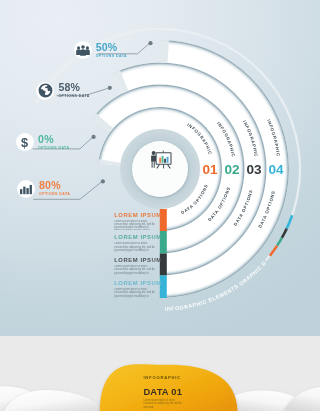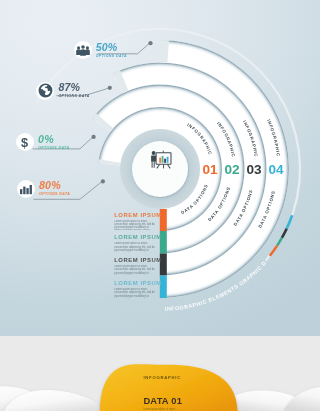--- a/index.html
+++ b/index.html
@@ -3,40 +3,40 @@
 <meta charset="utf-8">
 <style>
   html,body{margin:0;padding:0;background:#fff;}
   body{width:320px;height:411px;overflow:hidden;
        font-family:"Liberation Sans",sans-serif;-webkit-font-smoothing:antialiased;}
   #stage{position:relative;width:320px;height:411px;overflow:hidden;background:#eaeaea;}
   #preview{position:absolute;left:0;top:336px;width:320px;height:75px;overflow:hidden;background:#eaeaea;}
   #preview>svg{position:absolute;left:0;top:0;}
   #pvtext{position:absolute;left:143.4px;top:38.5px;width:42px;}
   .pvsmall{font-size:4.2px;font-weight:700;letter-spacing:0.75px;color:#6b5307;}
-  .pvbig{font-size:9.4px;font-weight:700;letter-spacing:0.2px;color:#3d3122;margin-top:16px;line-height:9px;}
+  .pvbig{font-size:9.4px;font-weight:700;letter-spacing:0.2px;color:#3d3122;margin-top:7px;line-height:9px;}
   .pvbody{font-size:2.6px;line-height:3.5px;color:#8c6d12;margin-top:3.4px;}
   #hero{position:absolute;left:0;top:0;width:320px;height:336px;overflow:hidden;}
   #herobg{position:absolute;inset:0;
     background:
       radial-gradient(125% 105% at 18% 6%, #e9eff4 0%, #e2eaf0 28%, #d4e0e7 58%, #c3d5dd 82%, #bed1da 100%);
   }
   svg{display:block;overflow:visible;}
   #wheel{position:absolute;left:0;top:0;}
   .rib{stroke:none;}
   .riblab{font-family:"Liberation Sans",sans-serif;font-size:4.3px;font-weight:700;fill:#3d4b53;letter-spacing:0.72px;}
   .rnum{font-family:"Liberation Sans",sans-serif;font-size:13.6px;font-weight:700;text-anchor:middle;}
   #leads{position:absolute;left:0;top:0;}
   .outcap{font-family:"Liberation Sans",sans-serif;font-size:5.4px;font-weight:700;fill:#ffffff;letter-spacing:0.5px;opacity:0.92;}
   .stat{position:absolute;display:flex;align-items:center;}
   .sdisc{width:18.2px;height:18.2px;border-radius:50%;background:
       radial-gradient(circle at 50% 40%, #ffffff 0%, #ffffff 62%, #f3f7f8 100%);
       display:flex;align-items:center;justify-content:center;flex:0 0 auto;}
   .sdisc svg{display:block;}
-  .stxt{margin-left:4px;font-style:italic;}
+  .stxt{margin-left:4px;}
   .sval{font-size:10.6px;font-weight:700;line-height:9px;letter-spacing:0.2px;}
   .slab{font-size:3.5px;font-weight:700;letter-spacing:0.45px;margin-top:2.2px;}
   .lblock{position:absolute;left:114.2px;width:41px;}
   .ltitle{font-size:5.9px;font-weight:700;letter-spacing:0.55px;line-height:6px;white-space:nowrap;}
   .lbody{font-size:2.65px;line-height:3.3px;color:#6e7f88;margin-top:2.0px;letter-spacing:0.03px;height:10px;overflow:hidden;}
 </style>
 </head>
 <body>
 
 <div id="stage">
@@ -218,21 +218,21 @@
 
     <div class="stat" style="left:36.2px;top:81.7px">
       <div class="sdisc">
         <svg viewBox="0 0 24 24" width="17" height="17">
             <g fill="#3f5563">
           <path d="M12 2.2A9.8 9.8 0 1 0 12 21.8 9.8 9.8 0 0 0 12 2.2zm0 2.0c1.0 0 2.0 0.2 2.8 0.6l-1.1 1.4-1.6 0.2-0.9 1.4 1.1 1.0 1.9-0.3 1.0 1.3-0.5 1.9 1.6 1.2 1.9-0.6 0.6 1.4c-0.9 2.8-3.5 4.8-6.6 4.8l-0.4 0-0.7-2.3 1.1-1.6-0.4-1.8-2.4-0.9-2.0-2.1-2.1 0.5A7.8 7.8 0 0 1 12 4.2z"></path>
         </g>
           </svg>
       </div>
       <div class="stxt">
-        <div class="sval" style="color: rgb(77, 95, 107);">87%</div>
+        <div class="sval" style="color: rgb(77, 95, 107);">58%</div>
         <div class="slab" style="color: rgb(77, 95, 107);">OPTIONS DATA</div>
       </div>
     </div>
 
     <div class="stat" style="left:15.9px;top:133.1px">
       <div class="sdisc">
         <svg viewBox="0 0 24 24" width="17" height="17">
             <text x="12" y="18.6" font-family="Liberation Sans, sans-serif" font-size="18" font-weight="700" fill="#3f5563" text-anchor="middle">$</text>
           </svg>
       </div>

